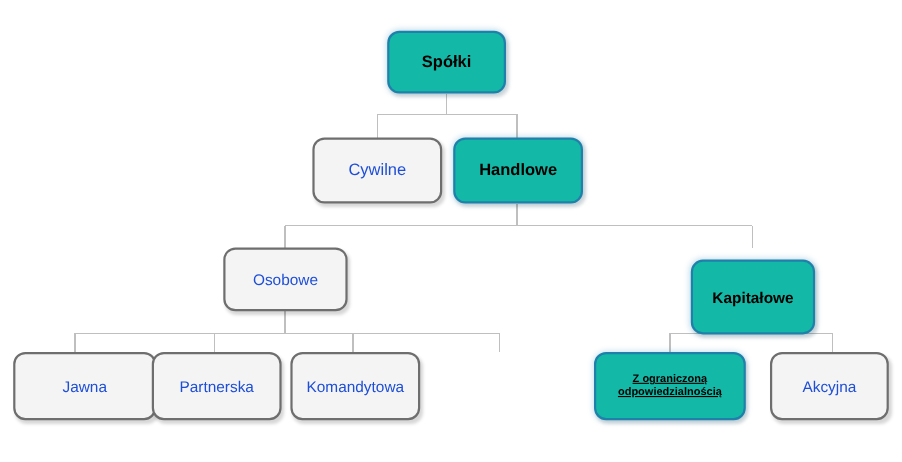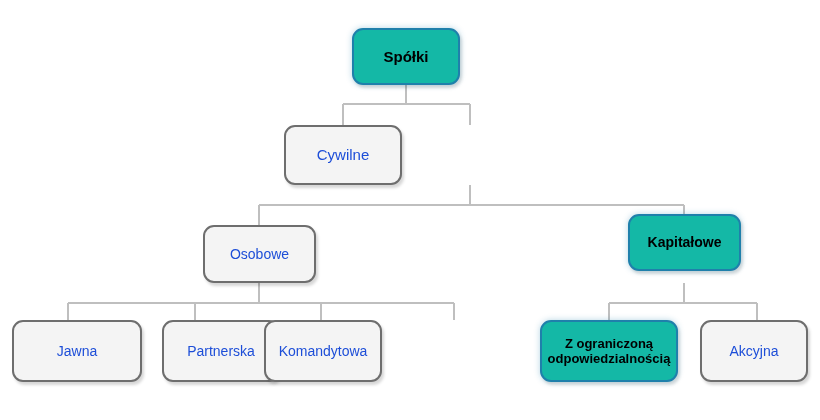--- a/index.html
+++ b/index.html
@@ -55,21 +55,21 @@
     border: 2.5px solid #1f80ab;
     background: #14b8a6;
     color: #000000;
     font-weight: 700;
     box-shadow: 0 0 6px rgba(31,128,171,0.32), 2px 3px 3px rgba(0,0,0,0.12);
   }
   .size-root    { font-size: 15px; }
   .size-l2      { font-size: 15px; }
   .size-l3      { font-size: 14px; }
   .size-leaf    { font-size: 14px; }
-  .size-leaf-sm { font-size: 13px; }
+  .size-leaf-sm { font-size: 10px; text-decoration: underline; }
 </style>
 </head>
 <body>
 
 <div id="diagram">
 
   <svg id="connector-layer" viewBox="0 0 820 420" width="820" height="420" aria-hidden="true">
     <g fill="none" stroke="#bfbfbf" stroke-width="1.4" shape-rendering="crispEdges">
 
       <path d="M406,85 L406,104 M343,104 L470,104 M343,104 L343,125 M470,104 L470,125"></path>
@@ -82,32 +82,35 @@
     </g>
   </svg>
 
   <div class="node accent size-root" style="left:352px; top:28px; width:108px; height:57px;">
     <span class="node-label">Spółki</span>
   </div>
 
   <div class="node plain size-l2" style="left:284px; top:125px; width:118px; height:60px;">
     <span class="node-label">Cywilne</span>
   </div>
+  <div class="node accent size-l2" style="left:412px; top:125px; width:118px; height:60px;">
+    <span class="node-label">Handlowe</span>
+  </div>
 
   <div class="node plain size-l3" style="left:203px; top:225px; width:113px; height:58px;">
     <span class="node-label">Osobowe</span>
   </div>
-  <div class="node accent size-l3" style="left:628px; top:214px; width:113px; height:57px;">
+  <div class="node accent size-l3" style="left:628px; top:236px; width:113px; height:68px;">
     <span class="node-label">Kapitałowe</span>
   </div>
 
   <div class="node plain size-leaf" style="left:12px; top:320px; width:130px; height:62px;">
     <span class="node-label">Jawna</span>
   </div>
-  <div class="node plain size-leaf" style="left:138px; top:320px; width:118px; height:62px;margin-left:24px;">
+  <div class="node plain size-leaf" style="left:138px; top:320px; width:118px; height:62px;">
     <span class="node-label">Partnerska</span>
   </div>
   <div class="node plain size-leaf" style="left:264px; top:320px; width:118px; height:62px;">
     <span class="node-label">Komandytowa</span>
   </div>
   <div class="node accent size-leaf-sm" style="left:540px; top:320px; width:138px; height:62px;">
     <span class="node-label">Z ograniczoną
 odpowiedzialnością</span>
   </div>
   <div class="node plain size-leaf" style="left:700px; top:320px; width:108px; height:62px;">

